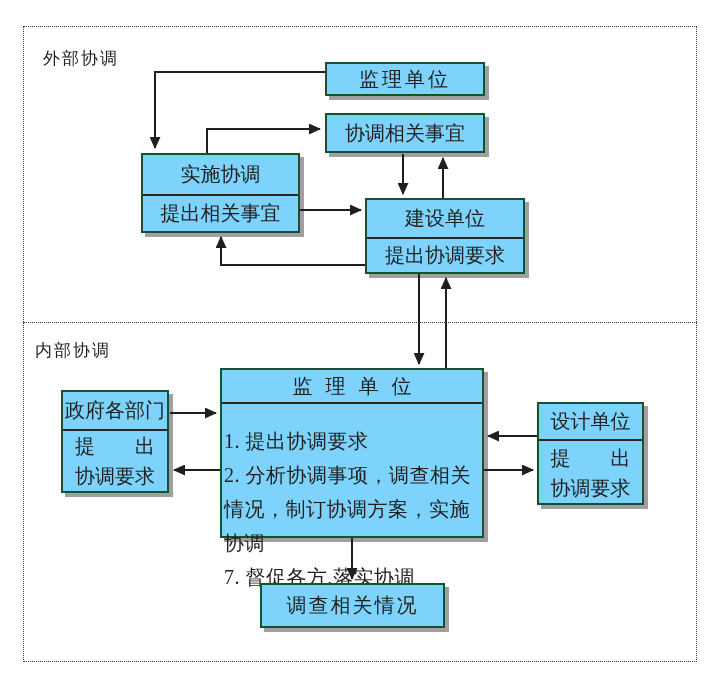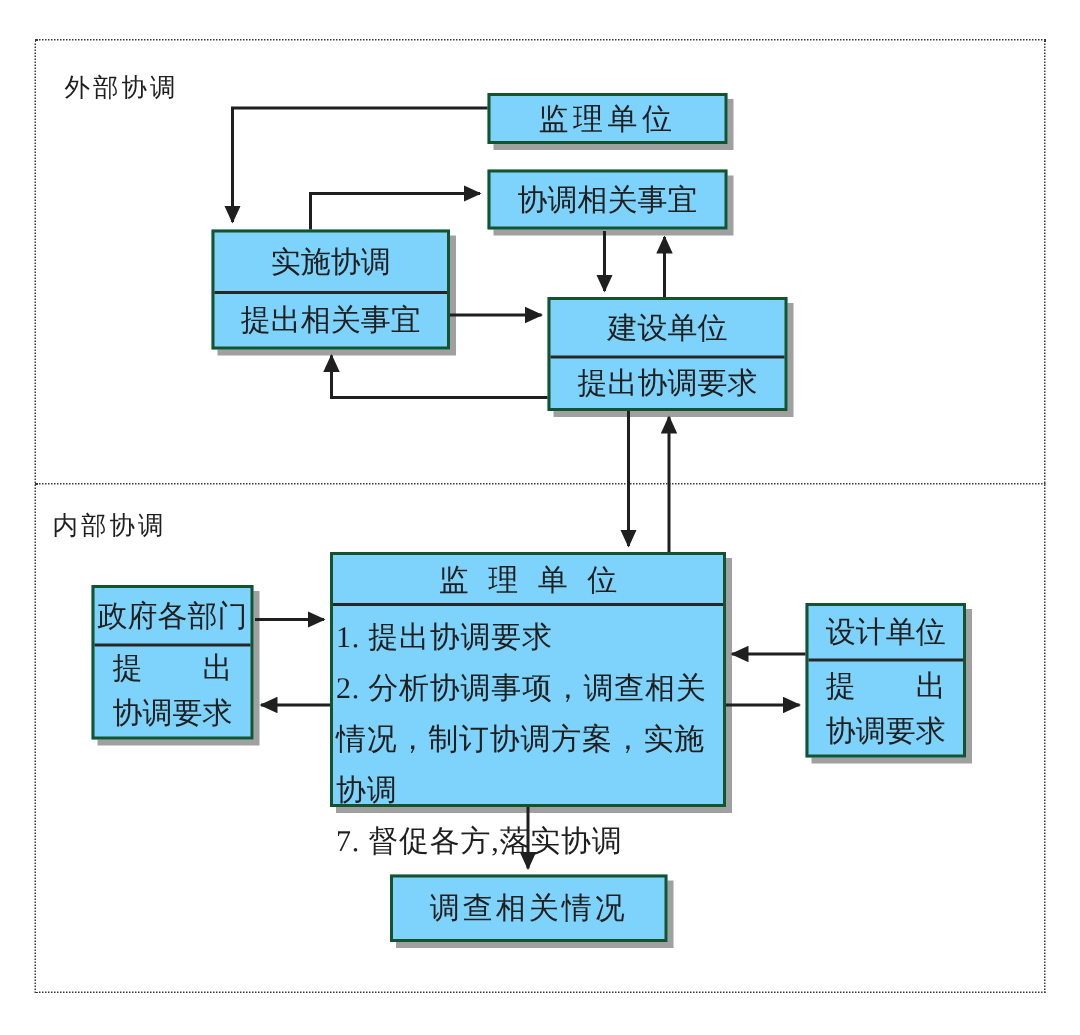--- a/index.html
+++ b/index.html
@@ -26,21 +26,21 @@
     display:flex;align-items:center;justify-content:center;
     font-size:20px;white-space:nowrap;box-sizing:border-box;
   }
   .cell + .cell{border-top:2px solid #262626;}
   .stack{display:flex;flex-direction:column;align-items:center;justify-content:flex-end;}
   .stack .line{line-height:30px;font-size:20px;white-space:pre;}
   .center-title{
     height:32px;letter-spacing:13px;text-indent:13px;font-size:20px;
   }
   .center-content{
-    font-size:20px;line-height:34px;padding:4px 1px 0 2px;text-align:left;
+    font-size:20px;line-height:34px;padding:20px 1px 0 2px;text-align:left;
     letter-spacing:0.5px;
   }
   .arrow-layer{position:absolute;left:0;top:0;width:720px;height:690px;pointer-events:none;}
 </style>
 </head>
 <body>
 
 <div class="canvas">
 
   <div class="outer-frame"></div>

